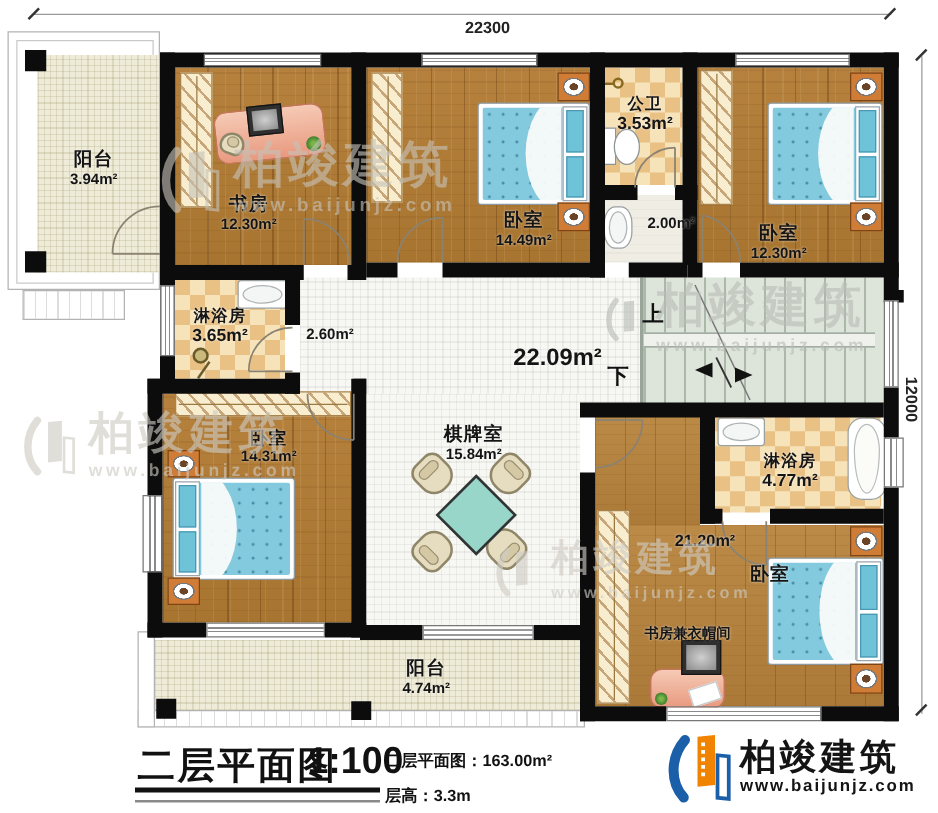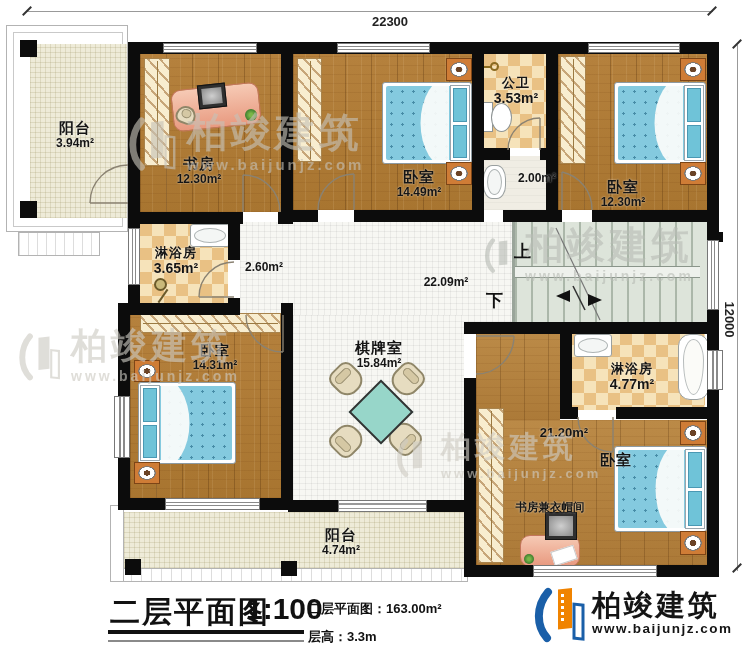--- a/index.html
+++ b/index.html
@@ -300,21 +300,21 @@
   <div class="rn">卧室</div>
   <div class="ra">12.30m²</div>
 </div>
 <div class="lbl" style="left:145px;top:246px;width:62px;">
   <div class="rn sm">淋浴房</div>
   <div class="ra sm">3.65m²</div>
 </div>
 <div class="lbl area-only" style="left:234px;top:261px;width:60px;">
   <span>2.60m²</span>
 </div>
-<div class="lbl area-only" style="left:410px;top:276px;width:72px;font-size:12px;">
+<div class="lbl area-only" style="left:410px;top:276px;width:72px;font-size:19px;">
   <span>22.09m²</span>
 </div>
 <div class="lbl" style="left:180px;top:343px;width:70px;">
   <div class="rn" style="font-size:14px;">卧室</div>
   <div class="ra">14.31m²</div>
 </div>
 <div class="lbl" style="left:341px;top:340px;width:76px;">
   <div class="rn">棋牌室</div>
   <div class="ra">15.84m²</div>
 </div>

